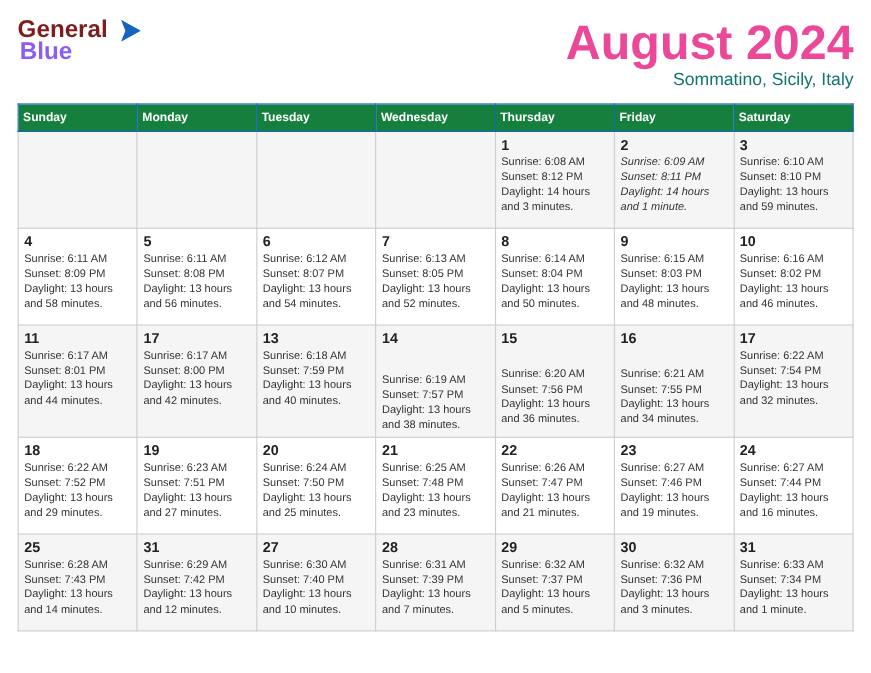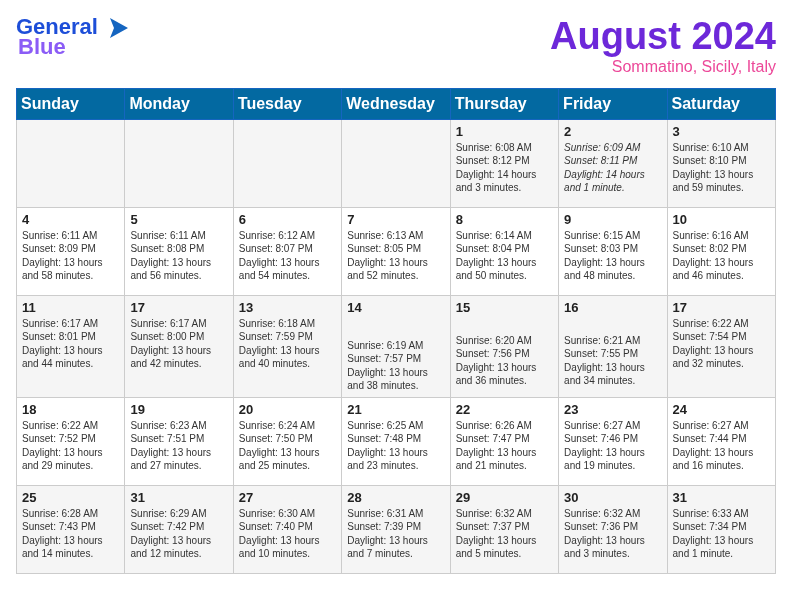--- a/index.html
+++ b/index.html
@@ -17,47 +17,47 @@
       margin-bottom: 12px;
     }
     .logo {
       display: flex;
       flex-direction: column;
       align-items: flex-start;
     }
     .logo-text {
       font-size: 22px;
       font-weight: bold;
-      color: #1d4ed8;
+      color: #7f1d1d;
       line-height: 1;
     }
     .title-block {
       text-align: right;
     }
     .month-title {
-      font-size: 38px;
+      font-size: 44px;
       font-weight: bold;
-      color: #6d28d9;
+      color: #ec4899;
       line-height: 1.1;
     }
     .location {
       font-size: 16px;
-      color: #ec4899;
+      color: #0f766e;
     }
     table {
       width: 100%;
       border-collapse: collapse;
       font-size: 11px;
     }
     thead tr th {
-      background-color: #0369a1;
+      background-color: #15803d;
       color: #fff;
       padding: 6px 4px;
       text-align: left;
-      font-size: 16px;
+      font-size: 11px;
       font-weight: bold;
       border: 1px solid #1565c0;
     }
     tbody tr td {
       border: 1px solid #ccc;
       vertical-align: top;
       padding: 4px 5px;
       width: calc(100% / 7);
       min-height: 80px;
       height: 88px;

